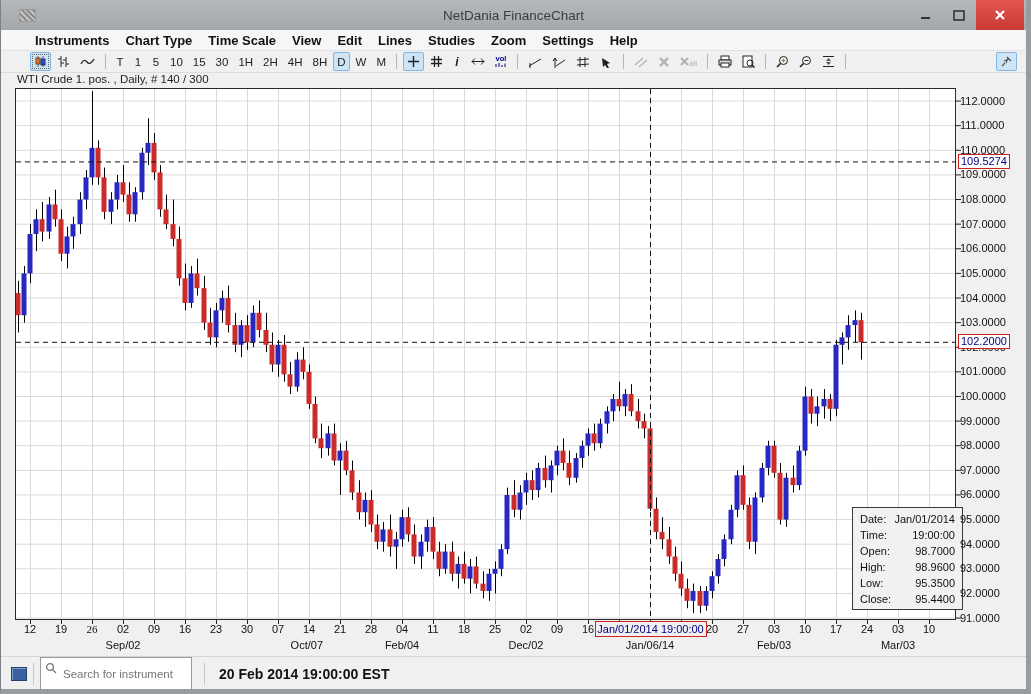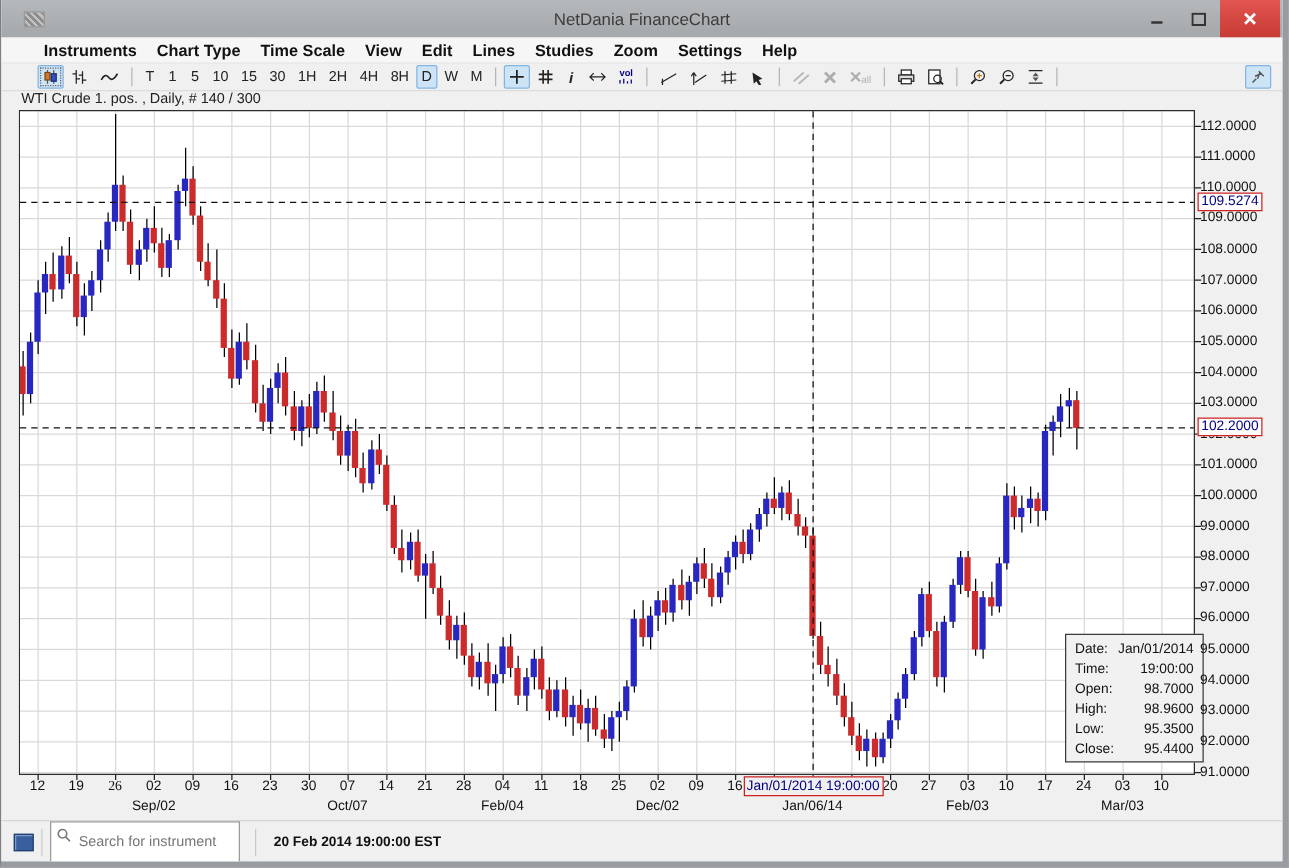--- a/index.html
+++ b/index.html
@@ -48,21 +48,21 @@
   
   .statusbar{position:absolute;left:0;top:656px;width:100%;height:34px;background:#f0f0f0;
              border-top:1px solid #d6d6d6;display:flex;align-items:center;}
   .chan-icon{width:16px;height:14px;margin-left:10px;background:#3a5f9f;border:1px solid #24406e;
              box-shadow:inset 1px 1px 0 #7d9ccb;}
   .sb-sep{width:1px;height:22px;background:#c9c9c9;margin:0 6px;}
   .searchwrap{position:relative;}
   .searchwrap input{width:152px;height:34px;border:1px solid #9a9a9a;background:#fff;
                     font-size:11.5px;color:#444;padding:0 4px 0 22px;}
   .searchwrap svg{position:absolute;left:5px;top:5px;}
-  .sb-date{font-size:11px;font-weight:bold;color:#111;margin-left:8px;}
+  .sb-date{font-size:14px;font-weight:bold;color:#111;margin-left:8px;}
 </style>
 </head>
 <body>
 
 <div id="win">
 
   <div class="titlebar">
     <div class="appicon"></div>
     <div class="title">NetDania FinanceChart</div>
     <div class="winbtns">
@@ -714,20 +714,20 @@
     <div class="xlab" style="left: 569px; top: 623px;">16</div>
     <div class="xlab" style="left: 693px; top: 623px;">20</div>
     <div class="xlab" style="left: 724px; top: 623px;">27</div>
     <div class="xlab" style="left: 755px; top: 623px;">03</div>
     <div class="xlab" style="left: 786px; top: 623px;">10</div>
     <div class="xlab" style="left: 817px; top: 623px;">17</div>
     <div class="xlab" style="left: 848px; top: 623px;">24</div>
     <div class="xlab" style="left: 879px; top: 623px;">03</div>
     <div class="xlab" style="left: 910px; top: 623px;">10</div>
     <div class="mlab" style="left: 77px; top: 639px;">Sep/02</div>
-    <div class="mlab" style="left: 232px; top: 639px;">Oct/07</div>
+    <div class="mlab" style="left: 232px; top: 639px; text-align: right;">Oct/07</div>
     <div class="mlab" style="left: 356px; top: 639px;">Feb/04</div>
     <div class="mlab" style="left: 480px; top: 639px;">Dec/02</div>
     <div class="mlab" style="left: 604px; top: 639px;">Jan/06/14</div>
     <div class="mlab" style="left: 728px; top: 639px;">Feb/03</div>
     <div class="mlab" style="left: 852px; top: 639px;">Mar/03</div>
     <div class="datebox" style="left: 593.5px; top: 621px; width: 112px;">Jan/01/2014 19:00:00</div>
   </div>
 
 </body></html>

